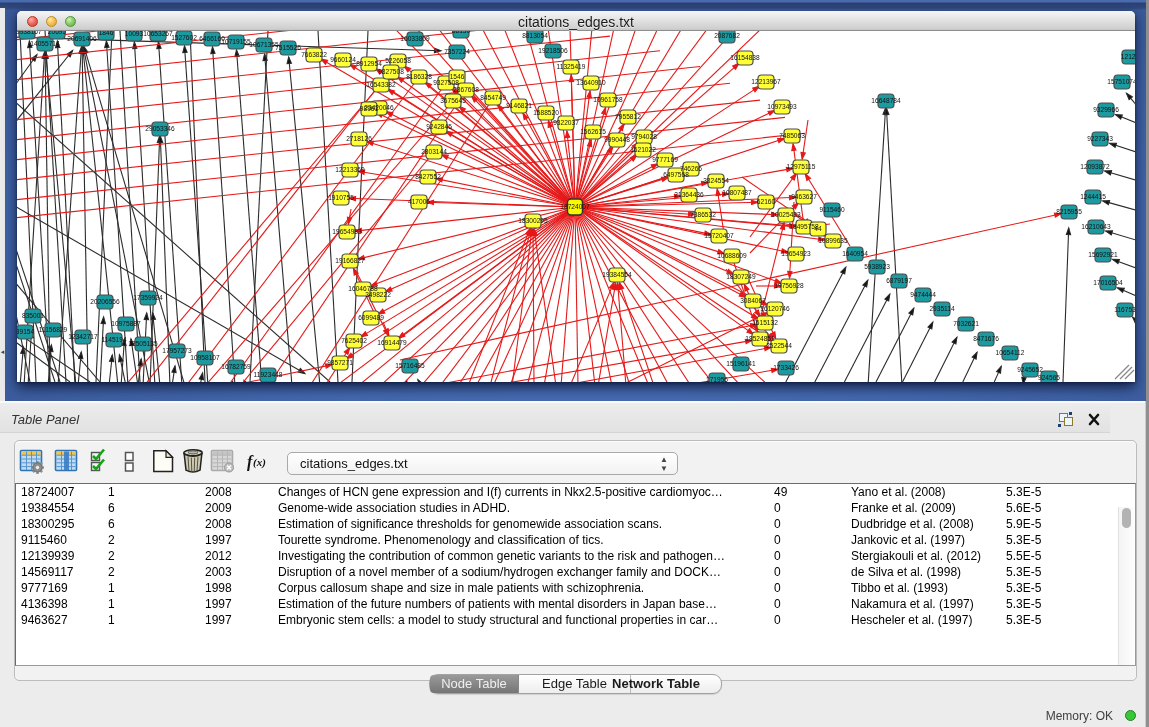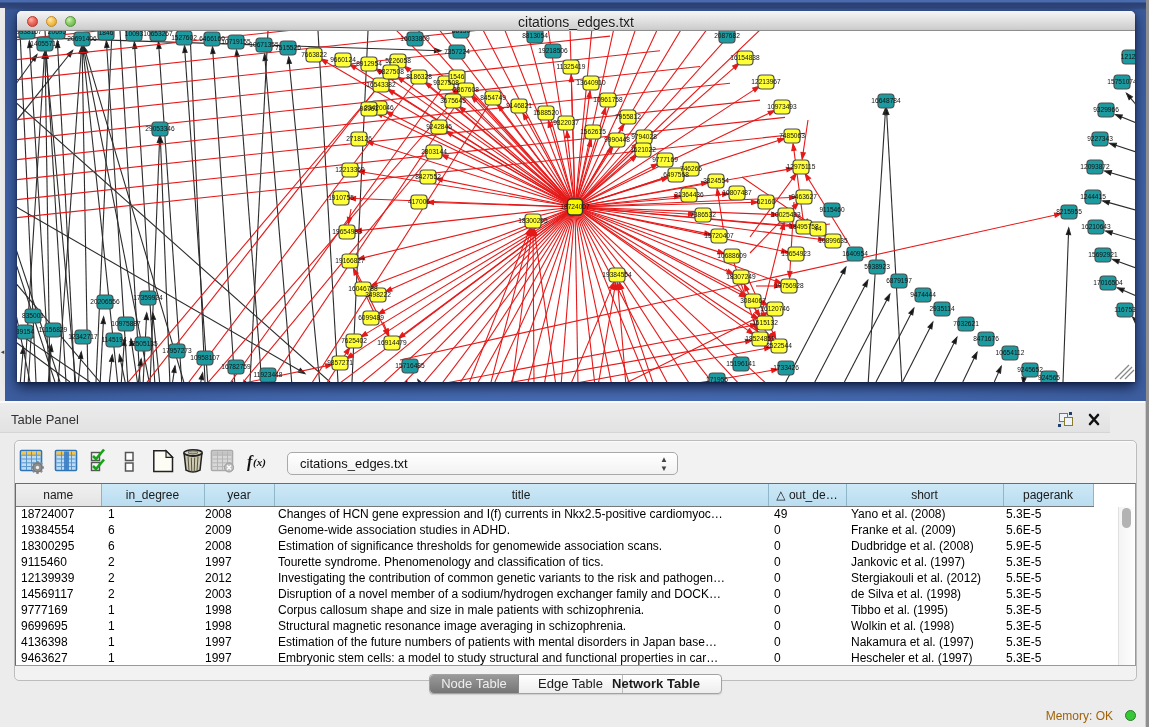--- a/index.html
+++ b/index.html
@@ -12,21 +12,21 @@
   background: linear-gradient(#f6f6f6, #e3e3e3 45%, #cfcfcf 92%, #c6c6c6);
   border-bottom:1px solid #8e8e8e; }
 .titlebar .tl { position:absolute; top:4.5px; width:11px; height:11px; border-radius:50%; }
 .tl.r { left:10px; background: radial-gradient(circle at 35% 30%, #ffb3ac, #ee6c5f 45%, #cf3a2f); border:0.5px solid #b5352b;}
 .tl.y { left:29px; background: radial-gradient(circle at 35% 30%, #ffe9b0, #f6c350 45%, #df9b27); border:0.5px solid #c08a24;}
 .tl.g { left:48px; background: radial-gradient(circle at 35% 30%, #d2f0b4, #8ed06a 45%, #59a93e); border:0.5px solid #53933c;}
 .titlebar .title { position:absolute; width:100%; text-align:center; top:2.5px; font-size:14px; color:#1a1a1a; text-shadow:0 1px 0 rgba(255,255,255,0.6); }
 .collapse { position:absolute; left:0px; top:347px; width:5px; height:10px; color:#444; font-size:7px; line-height:10px; text-align:center; }
 
 .tablepanel { position:absolute; left:0; top:401px; width:1149px; height:326px; background:#ececec; border-top:2px solid #fafafa; }
-.tp-head { position:absolute; left:0; top:3px; width:1110px; height:27px; background:linear-gradient(#ebebeb,#e2e2e2); border-bottom:1px solid #d5d5d5; }
+.tp-head { position:absolute; left:0; top:3px; width:1110px; height:27px; background:linear-gradient(#ebebeb,#e2e2e2); border-bottom:1px solid #d5d5d5;font-style:italic; }
 .tp-head .t { position:absolute; left:11px; top:6px; font-size:13px; color:#333; }
 .innerpanel { position:absolute; left:14px; top:37px; width:1123px; height:241px; background:#f2f2f2; border:1px solid #bcbcbc; border-radius:5px; box-shadow: inset 0 1px 2px rgba(255,255,255,0.8); }
 .toolbar { position:absolute; left:0; top:401px; width:1149px; height:80px; }
 .combo { position:absolute; left:287px; top:452px; width:391px; height:23px; background:linear-gradient(#ffffff,#f2f2f2); border:1px solid #a9a9a9; border-radius:5px; font-size:13px; color:#111; line-height:21px; padding-left:12px; }
 .combo .arrows { position:absolute; right:9px; top:2px; font-size:8px; color:#444; line-height:9px; letter-spacing:0; }
 
 .tbl { position:absolute; left:15px; top:483px; width:1121px; height:183px; background:#fff; border:1px solid #6b6b6b; border-right:1px solid #999; border-bottom:1px solid #999; overflow:hidden; }
 table { border-collapse:collapse; table-layout:fixed; width:1077px; font-size:12px; }
 th { height:22px; font-weight:normal; font-size:12px; color:#1a1a1a; background:linear-gradient(#cde8f6,#b9ddf0); border-right:1px solid #8fb6c9; border-bottom:1px solid #777; text-align:center; }
 th.g { background:linear-gradient(#f0f0f0,#e4e4e4); border-right:1px solid #aaa; }
@@ -34,26 +34,26 @@
 td.c0 { padding-left:5px; }
 td.c1 { padding-left:7px; }
 td.c2 { padding-left:1px; }
 td.c3 { padding-left:4px;margin-left:43px; }
 td.c4 { padding-left:6px; }
 td.c5 { padding-left:5px; }
 td.c6 { padding-left:3px; }
 .vscroll { position:absolute; right:1px; top:23px; width:16px; height:159px; background:linear-gradient(90deg,#f4f4f4,#fdfdfd); border-left:1px solid #e0e0e0; }
 .vthumb { position:absolute; left:3px; top:1px; width:9px; height:20px; background:#b3b3b3; border-radius:5px; }
 
-.tabs { position:absolute; left:429px; top:674px; width:293px; height:20px; border:1px solid #a2a2a2; border-radius:4px; background:linear-gradient(#ffffff,#ededed); box-shadow:0 1px 1px rgba(0,0,0,0.12); font-size:13px; }
+.tabs { position:absolute; left:429px; top:674px; width:293px; height:20px; border:1px solid #a2a2a2; border-radius:9px; background:linear-gradient(#ffffff,#ededed); box-shadow:0 1px 1px rgba(0,0,0,0.12); font-size:13px; }
 .tabs .seg { position:absolute; top:0; height:18px; line-height:18px; text-align:center; color:#1a1a1a; }
 .seg.a { left:0; width:89px; background:linear-gradient(#9a9a9a,#757575); color:#efefef; border-radius:4px 0 0 4px; border-right:1px solid #888; }
-.seg.b { left:89px; width:104px; border-right:1px solid #bbb;text-align:center; }
+.seg.b { left:89px; width:112px; border-right:1px solid #bbb;text-align:center; }
 .seg.c { left:171px; width:110px;font-weight:bold; }
-.memory { position:absolute; right:36px; top:709px; font-size:12px; color:#a16207; }
+.memory { position:absolute; right:36px; top:709px; font-size:12px; color:#404040; }
 .memdot { position:absolute; right:13px; top:710px; width:11px; height:11px; border-radius:50%; background:#37c837; border:1px solid #2c7a2c; }
 .rightstrip { position:absolute; right:0; top:0; width:3px; height:727px; background:#8f8f8f; }
 .rightstrip2 { position:absolute; right:3px; top:401px; width:1px; height:326px; background:#cccccc; }
 </style></head>
 <body>
 <div class="desktop"></div>
 <div class="leftsliver"></div>
 <div class="win">
   <div class="titlebar">
       <div class="tl r"></div>
@@ -859,29 +859,20 @@
   <colgroup>
         <col style="width:85px">
         <col style="width:103px">
         <col style="width:70px">
         <col style="width:494px">
         <col style="width:78px">
         <col style="width:157px">
         <col style="width:90px">
       </colgroup>
   <tbody>
-        <tr>
-          <th class="g">name</th>
-          <th>in_degree</th>
-          <th>year</th>
-          <th>title</th>
-          <th>△ out_de…</th>
-          <th>short</th>
-          <th>pagerank</th>
-        </tr>
   <tr>
           <td class="c0">18724007</td>
           <td class="c1">1</td>
           <td class="c2">2008</td>
           <td class="c3">Changes of HCN gene expression and I(f) currents in Nkx2.5-positive cardiomyoc…</td>
           <td class="c4">49</td>
           <td class="c5">Yano et al. (2008)</td>
           <td class="c6">5.3E-5</td>
         </tr>
         <tr>
@@ -928,30 +919,21 @@
           <td class="c4">0</td>
           <td class="c5">de Silva et al. (1998)</td>
           <td class="c6">5.3E-5</td>
         </tr>
         <tr>
           <td class="c0">9777169</td>
           <td class="c1">1</td>
           <td class="c2">1998</td>
           <td class="c3">Corpus callosum shape and size in male patients with schizophrenia.</td>
           <td class="c4">0</td>
-          <td class="c5">Tibbo et al. (1995)</td>
-          <td class="c6">5.3E-5</td>
-        </tr>
-        <tr>
-          <td class="c0">9699695</td>
-          <td class="c1">1</td>
-          <td class="c2">1998</td>
-          <td class="c3">Structural magnetic resonance image averaging in schizophrenia.</td>
-          <td class="c4">0</td>
-          <td class="c5">Wolkin et al. (1998)</td>
+          <td class="c5">Tibbo et al. (1993)</td>
           <td class="c6">5.3E-5</td>
         </tr>
         <tr>
           <td class="c0">4136398</td>
           <td class="c1">1</td>
           <td class="c2">1997</td>
           <td class="c3">Estimation of the future numbers of patients with mental disorders in Japan base…</td>
           <td class="c4">0</td>
           <td class="c5">Nakamura et al. (1997)</td>
           <td class="c6">5.3E-5</td>

